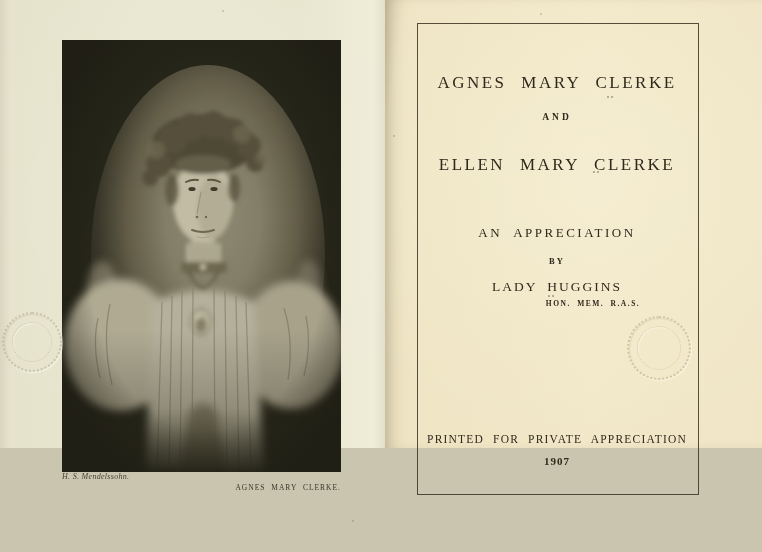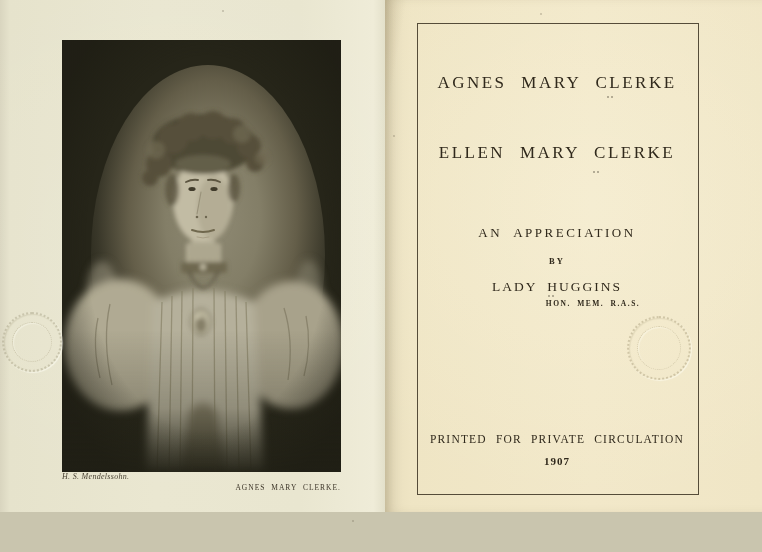--- a/index.html
+++ b/index.html
@@ -2,21 +2,21 @@
 <html style="--ink: #30291c; --left-page: #e9e6d0; --right-page: #f0e6c6; --photo-background: #262519;"><head>
 <meta charset="utf-8">
 <style>
   html,body{margin:0;padding:0;background:#c9c5ae;}
   .scan{
     position:relative; width:762px; height:552px; overflow:hidden;
     font-family:"Liberation Serif","DejaVu Serif",serif;
     -webkit-font-smoothing:antialiased;
   }
   
-  .page{position:absolute;top:0;height:512px;}
+  .page{position:absolute;top:0;height:448px;}
   .page-left{
     left:0;width:385px;
     background:
       radial-gradient(ellipse 130% 90% at 46% 46%, rgba(255,255,255,0.10), rgba(0,0,0,0) 60%),
       linear-gradient(to right,#d9d5bf 0px,#e6e3cc 10px,#eae7d1 40%,#e9e6d0 78%,#efecd8 97%,#e3e0ca 100%);
   }
   .page-right{
     left:385px;width:377px;
     background:
       linear-gradient(100deg, rgba(120,100,60,0.12) 0px, rgba(120,100,60,0) 22px),
@@ -28,21 +28,21 @@
   .rule-box{
     position:absolute;left:32px;top:23px;width:280px;height:470px;
     border:1px solid rgba(58,48,32,0.85);
   }
   .t{
     position:absolute;left:32px;width:280px;text-align:center;line-height:1;
     color:var(--ink,#30291c);white-space:nowrap;
   }
   .t-main   {top:74px; font-size:17px;  letter-spacing:2.5px; word-spacing:8px;}
   .t-and    {top:113px;font-size:9.5px; letter-spacing:3px;   font-weight:bold;}
-  .t-main2  {top:144px;font-size:17px;  letter-spacing:2.5px; word-spacing:8px;}
+  .t-main2  {top:156px;font-size:17px;  letter-spacing:2.5px; word-spacing:8px;}
   .t-sub    {top:226px;font-size:13px;  letter-spacing:2.5px; word-spacing:6px;}
   .t-by     {top:257px;font-size:8.5px; letter-spacing:2px;   font-weight:bold;}
   .t-author {top:280px;font-size:13.5px;letter-spacing:2px;   word-spacing:5px;}
   .t-honor  {top:300px;font-size:7.5px; letter-spacing:1.5px; word-spacing:3px; font-weight:bold;padding-left:36px;}
   .t-imprint{top:434px;font-size:11.5px;letter-spacing:1.2px; word-spacing:5px;}
   .t-year   {top:456px;font-size:11px;  letter-spacing:1px;   font-weight:bold;}
   
   .portrait{position:absolute;left:62px;top:40px;width:279px;height:432px;display:block;}
   .photo-credit{
     position:absolute;left:62px;top:472px;width:273px;text-align:left;
@@ -189,34 +189,35 @@
     <div class="speck" style="left:222px;top:10px;"></div>
     <div class="speck" style="left:352px;top:520px;"></div>
   </div>
 
   <div class="page page-right">
     <div class="rule-box"></div>
 
     <div class="t t-main">AGNES MARY CLERKE</div>
     <div class="dotpair" style="left:222px;top:96px;"></div>
 
+    <div class="t t-and">AND</div>
 
     <div class="t t-main2">ELLEN MARY CLERKE</div>
     <div class="dotpair" style="left:208px;top:171px;"></div>
 
     <div class="t t-sub">AN APPRECIATION</div>
 
     <div class="t t-by">BY</div>
 
     <div class="t t-author">LADY HUGGINS</div>
     <div class="dotpair" style="left:163px;top:295px;"></div>
 
     <div class="t t-honor">HON. MEM. R.A.S.</div>
 
     <div class="stamp stamp-right"></div>
 
-    <div class="t t-imprint">PRINTED FOR PRIVATE CIRCULATION</div>
+    <div class="t t-imprint">PRINTED FOR PRIVATE APPRECIATION</div>
     <div class="t t-year">1907</div>
 
     <div class="speck" style="left:8px;top:135px;"></div>
     <div class="speck" style="left:155px;top:13px;"></div>
   </div>
 </div>
 
 </body></html>

